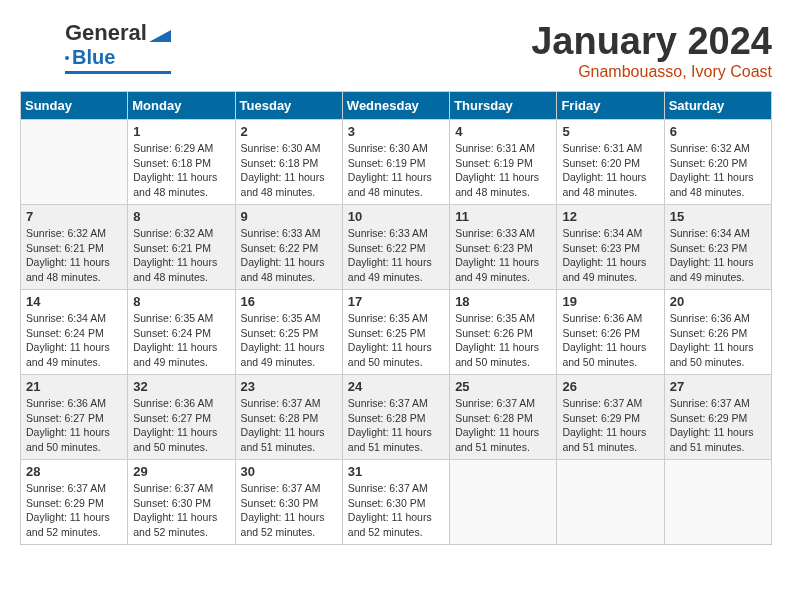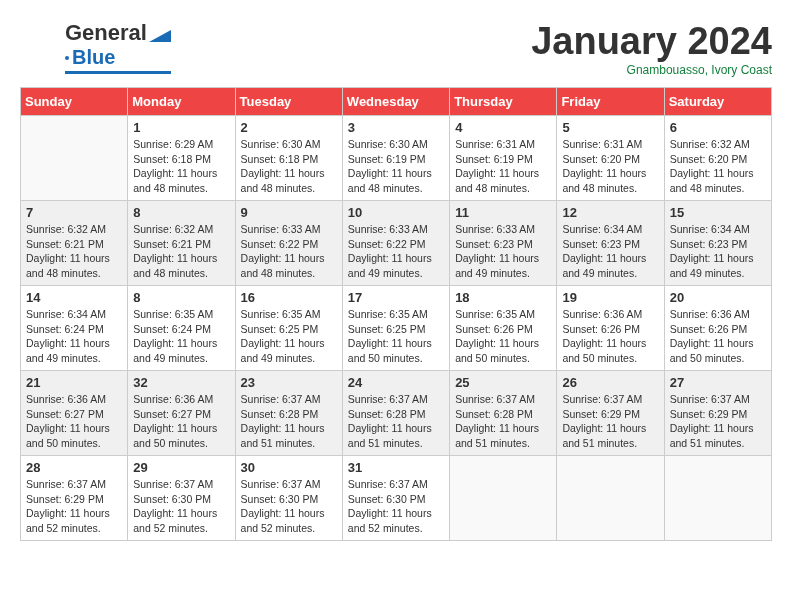--- a/index.html
+++ b/index.html
@@ -34,30 +34,30 @@
     }
     .title-area {
       text-align: right;
     }
     .month-title {
       font-size: 38px;
       font-weight: bold;
       color: #333;
     }
     .location-title {
-      font-size: 12px;
-      color: #15803d;
+      font-size: 16px;
+      color: #c2410c;
     }
     table {
       width: 100%;
       border-collapse: collapse;
       font-size: 11px;
     }
     thead tr th {
-      background: #ef4444;
+      background: #0369a1;
       color: #fff;
       padding: 6px 4px;
       text-align: left;
       font-size: 13px;
       font-weight: bold;
       border: 1px solid #ccc;
     }
     tbody tr td {
       border: 1px solid #ccc;
       vertical-align: top;

